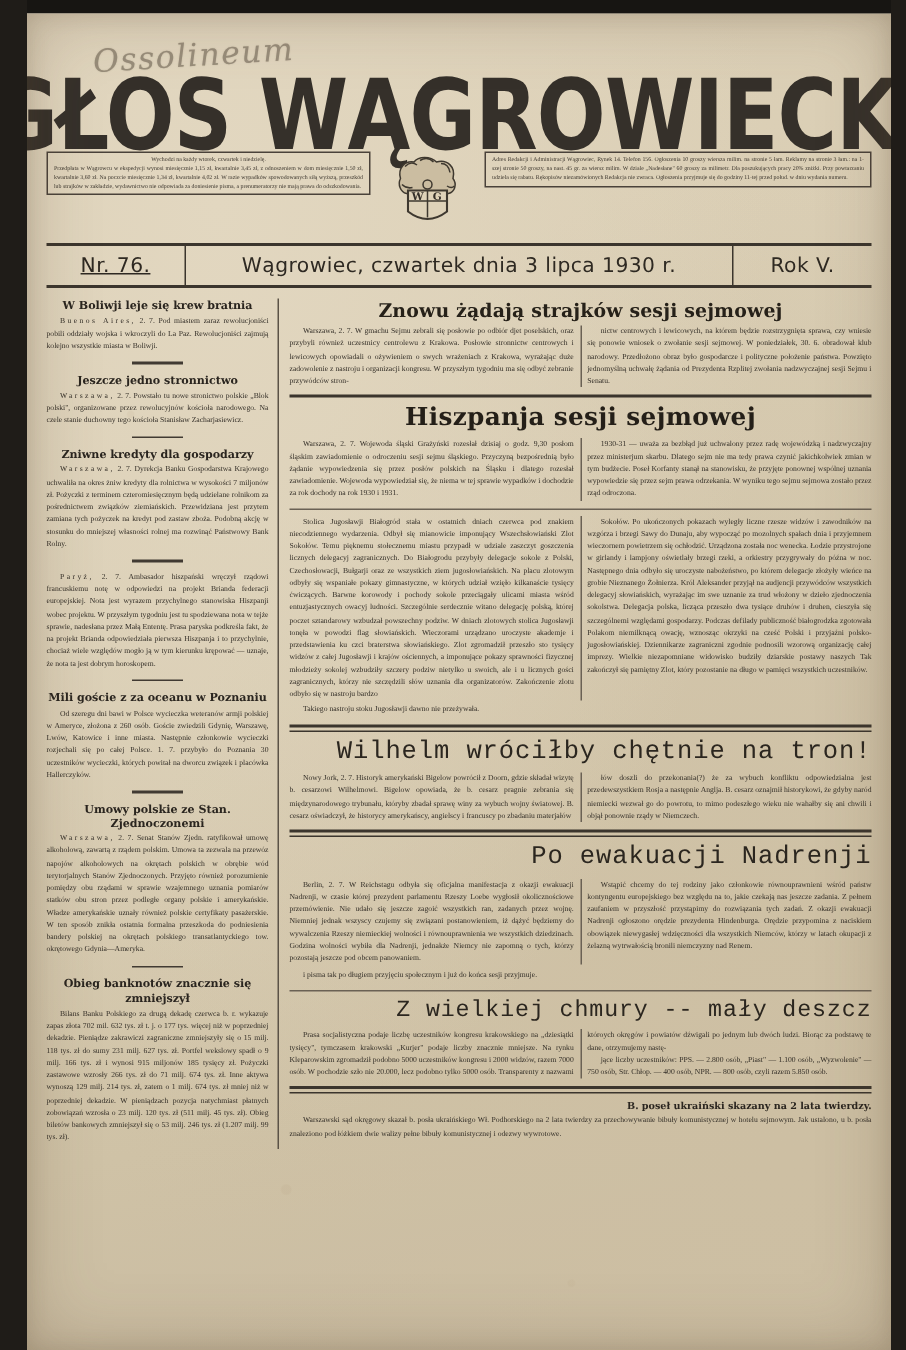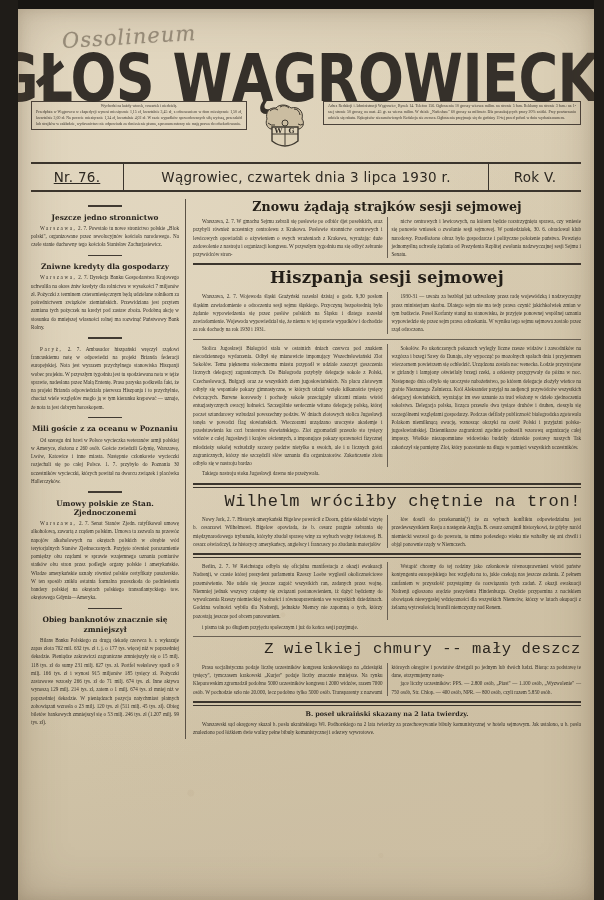--- a/index.html
+++ b/index.html
@@ -193,20 +193,26 @@
       <div class="issuebar">
         <div class="cell nr">Nr. 76.</div>
         <div class="cell date">Wągrowiec, czwartek dnia 3 lipca 1930 r.</div>
         <div class="cell rok">Rok V.</div>
       </div>
 
       <div class="cols">
 
         <div class="col1">
 
+          <div class="sec">
+            <div class="h-small">W Boliwji leje się krew bratnia</div>
+            <div class="ctext">
+                <p><span class="dateline">Buenos Aires,</span> <span>2. 7.  Pod miastem zaraz rewolucjoniści pobili oddziały wojska i wkroczyli do La Paz.  Rewolucjoniści zajmują kolejno wszystkie miasta w Boliwji.</span></p>
+              </div>
+          </div>
           <div class="rule"></div>
 
           <div class="sec">
             <div class="h-small">Jeszcze jedno stronnictwo</div>
             <div class="ctext">
                 <p><span class="dateline">Warszawa,</span> <span>2. 7.  Powstało tu nowe stronictwo polskie „Blok polski", organizowane przez rewolucyjnów kościoła narodowego.  Na czele stanie duchowny tego kościoła Stanisław Zacharjasiewicz.</span></p>
               </div>
           </div>
           <div class="rule"></div>
 
@@ -288,20 +294,21 @@
             <div class="h-sans">Wilhelm wróciłby chętnie na tron!</div>
             <div class="ctext two-col">
               <p>Nowy Jork, 2. 7.  Historyk amerykański Bigelow powrócił z Doorn, gdzie składał wizytę b. cesarzowi Wilhelmowi.  Bigelow opowiada, że b. cesarz pragnie zebrania się międzynarodowego trybunału, któryby zbadał sprawę winy za wybuch wojny światowej.  B. cesarz oświadczył, że historycy amerykańscy, angielscy i francuscy po zbadaniu materjałów</p>
               <p>łów doszli do przekonania(?) że za wybuch konfliktu odpowiedzialna jest przedewszystkiem Rosja a następnie Anglja.  B. cesarz oznajmił historykowi, że gdyby naród niemiecki wezwał go do powrotu, to mimo podeszłego wieku nie wahałby się ani chwili i objął ponownie rządy w Niemczech.</p>
             </div>
           </div>
 
           <div class="hrule-dbl"></div>
 
           <div class="sec">
+            <div class="h-sans">Po ewakuacji Nadrenji</div>
             <div class="ctext two-col">
               <p>Berlin, 2. 7.  W Reichstagu odbyła się oficjalna manifestacja z okazji ewakuacji Nadrenji, w czasie której prezydent parlamentu Rzeszy Loebe wygłosił okolicznościowe przemówienie. Nie udało się jeszcze zagoić wszystkich ran, zadanych przez wojnę.  Niemniej jednak wszyscy czujemy się związani postanowieniem, iż dążyć będziemy do wywalczenia Rzeszy niemieckiej wolności i równouprawnienia we wszystkich dziedzinach.  Godzina wolności wybiła dla Nadrenji, jednakże Niemcy nie zapomną o tych, którzy pozostają jeszcze pod obcem panowaniem.</p>
               <p>Wstąpić chcemy do tej rodziny jako członkowie równouprawnieni wśród państw kontyngentu europejskiego bez względu na to, jakie czekają nas jeszcze zadania.  Z pełnem zaufaniem w przyszłość przystąpimy do rozwiązania tych zadań. Z okazji ewakuacji Nadrenji ogłoszono orędzie prezydenta Hindenburga.  Orędzie przypomina z naciskiem obowiązek niewygasłej wdzięczności dla wszystkich Niemców, którzy w latach okupacji z żelazną wytrwałością bronili niemczyzny nad Renem.</p>
             </div>
           </div>
 
           <div class="ctext" style="margin-top:3px;">
             <p>i pisma tak po długiem przyjęciu społecznym i już do końca sesji przyjmuje.</p>
           </div>
 
@@ -312,21 +319,21 @@
             <div class="ctext two-col">
               <p>Prasa socjalistyczna podaje liczbę uczestników kongresu krakowskiego na „dziesiątki tysięcy", tymczasem krakowski „Kurjer" podaje liczby znacznie mniejsze.  Na rynku Kleparowskim zgromadził podobno 5000 uczestników kongresu i 2000 widzów, razem 7000 osób.  W pochodzie szło nie 20.000, lecz podobno tylko 5000 osób.  Transparenty z nazwami któroych okręgów i powiatów dźwigali po jednym lub dwóch ludzi.  Biorąc za podstawę te dane, otrzymujemy nastę-</p>
               <p>jące liczby uczestników: PPS. — 2.800 osób, „Piast" — 1.100 osób, „Wyzwolenie" — 750 osób, Str. Chłop. — 400 osób, NPR. — 800 osób, czyli razem 5.850 osób.</p>
             </div>
           </div>
 
           <div class="hrule-dbl"></div>
 
           <div class="sec">
             <div class="ctext">
-              <div class="h-small" style="text-align:center;font-size:6.4px;margin-bottom:2px;">B. poseł ukraiński skazany na 2 lata twierdzy.</div>
+              <div class="h-small" style="text-align:right;font-size:6.4px;margin-bottom:2px;">B. poseł ukraiński skazany na 2 lata twierdzy.</div>
               <p>Warszawski sąd okręgowy skazał b. posła ukraińskiego Wł. Podhorskiego na 2 lata twierdzy za przechowywanie bibuły komunistycznej w hotelu sejmowym.  Jak ustalono, u b. posła znaleziono pod łóżkiem dwie walizy pełne bibuły komunistycznej i odezwy wywrotowe.</p>
             </div>
           </div>
 
         </div>
       </div>
     </div>
 
     <div class="vignette"></div>
   </div>

